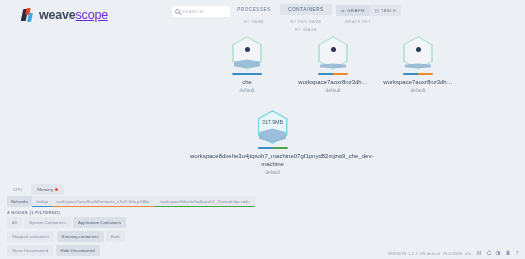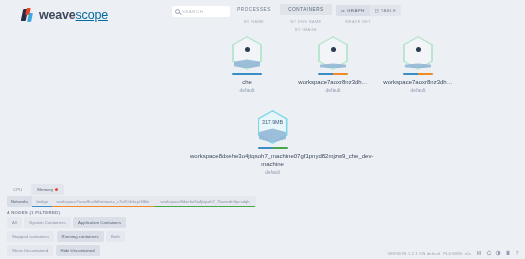--- a/index.html
+++ b/index.html
@@ -13,21 +13,21 @@
 
   
   .logo { position: absolute; left: 22px; top: 8px; display: flex; align-items: center; gap: 4px; }
   .logo-mark { width: 13px; height: 14px; position: relative; }
   .logo-mark i { position: absolute; display: block; border-radius: 1px; }
   .lm1 { left: 0; top: 1px; width: 5px; height: 12px; background: #2b2d42; transform: skewX(-12deg); }
   .lm2 { left: 4px; top: 0px; width: 4px; height: 7px; background: #e8462c; transform: skewX(-12deg); }
   .lm3 { left: 6px; top: 5px; width: 4px; height: 9px; background: #3ba9e0; transform: skewX(-12deg); }
   .logo-text { font-size: 12.5px; letter-spacing: -0.2px; color: #3e4a5b; }
   .logo-text b { font-weight: bold; }
-  .logo-text span { font-weight: normal; color: #0369a1; text-decoration: underline; }
+  .logo-text span { font-weight: normal; color: #6d28d9; text-decoration: underline; }
 
   .search-box {
     position: absolute; left: 172px; top: 6px; width: 58px; height: 11px;
     background: #fff; border-radius: 2px; display: flex; align-items: center; padding: 0 3px; gap: 2px;
   }
   .search-ico { width: 5px; height: 5px; border: 1px solid #9aa3b5; border-radius: 50%; position: relative; flex: none; }
   .search-ico::after { content: ""; position: absolute; right: -2px; bottom: -1px; width: 2.5px; height: 1px; background: #9aa3b5; transform: rotate(45deg); }
   .search-ph { font-size: 4.4px; letter-spacing: 0.5px; color: #b3bac7; }
 
   .topnav { position: absolute; left: 228px; top: 4px; display: flex; gap: 0px; }

